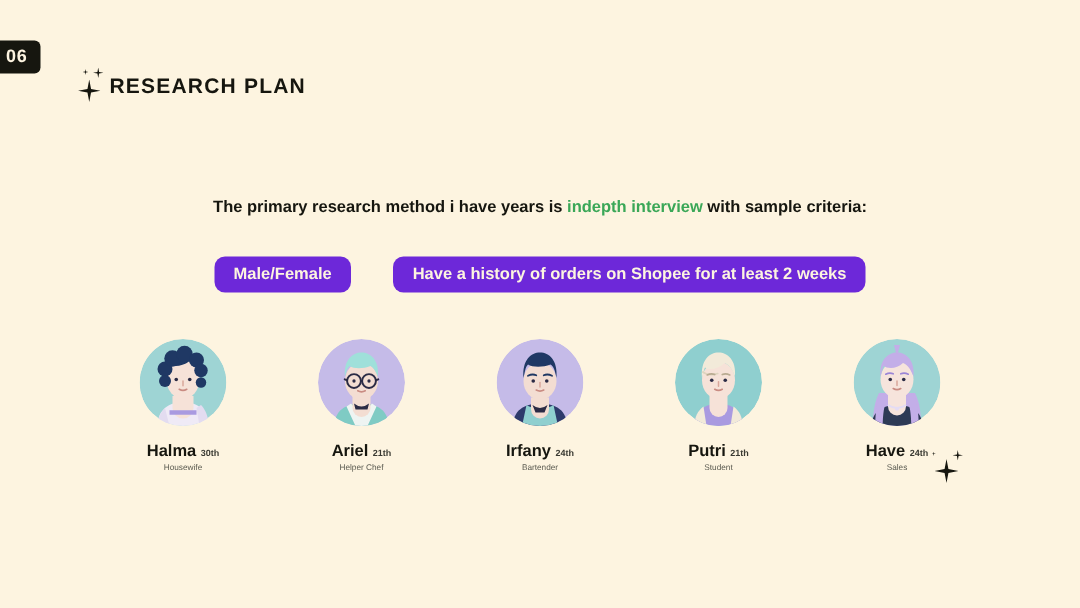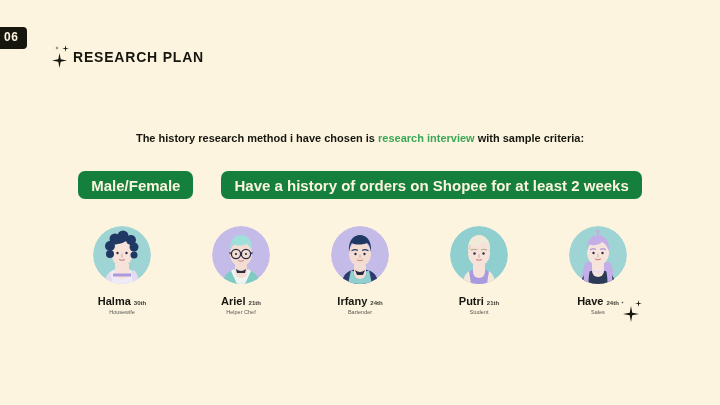--- a/index.html
+++ b/index.html
@@ -95,24 +95,24 @@
     position: absolute;
     left: 0;
     right: 0;
     top: 171px;
     display: flex;
     justify-content: center;
     align-items: center;
     gap: 28px;
   }
   .pill {
-    background: #15803d;
+    background: #6d28d9;
     color: #fdf4e0;
     border-radius: 7px;
-    font-size: 15px;
+    font-size: 11px;
     font-weight: 700;
     line-height: 1;
     padding: 6.5px 13px;
     white-space: nowrap;
   }
 
   
   .persona-row {
     position: absolute;
     left: 0;
@@ -188,21 +188,21 @@
   <span class="title-spark">
     <span class="star star-4 spark-big"></span>
     <span class="star star-4 spark-mid"></span>
     <span class="star star-4 spark-tiny"></span>
   </span>
   <span class="page-title">RESEARCH PLAN</span>
 </div>
 
 <div class="intro">
   <div class="intro-line second">
-    <span>The history research method i have chosen is </span><span class="hl-method">research interview</span><span> with sample criteria:</span>
+    <span>The primary research method i have years is </span><span class="hl-method">indepth interview</span><span> with sample criteria:</span>
   </div>
 </div>
 
 <div class="pill-row">
   <div class="pill">Male/Female</div>
   <div class="pill">Have a history of orders on Shopee for at least 2 weeks</div>
 </div>
 
 <div class="persona-row">
 

